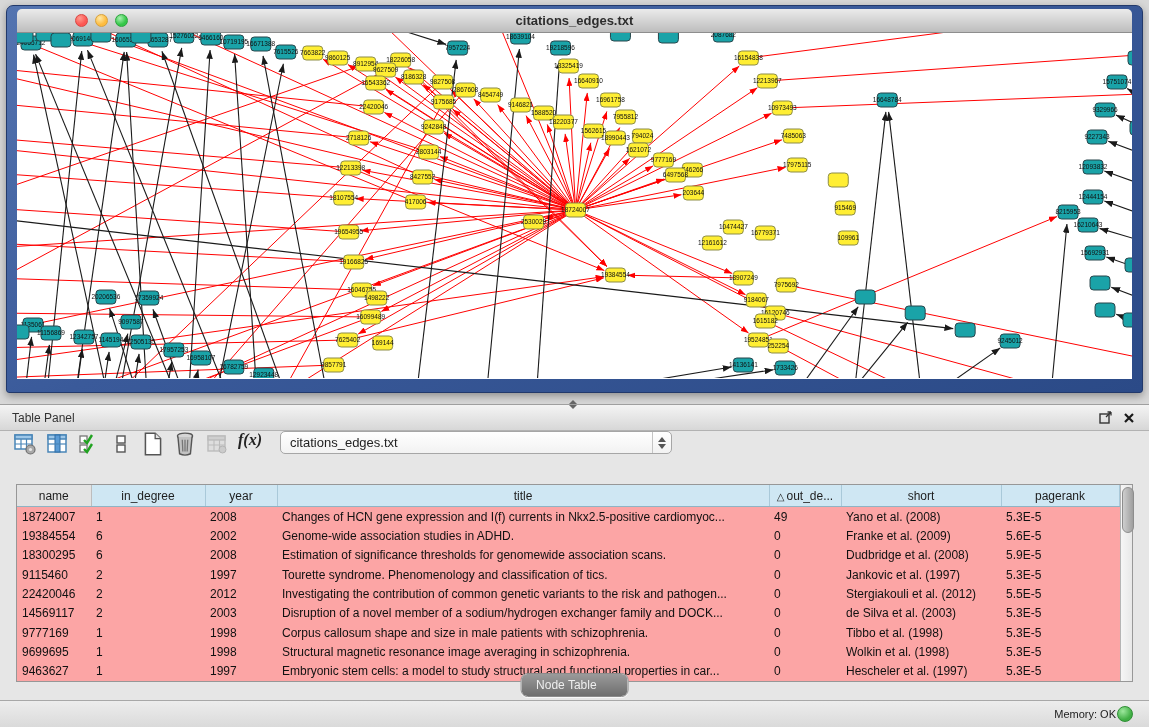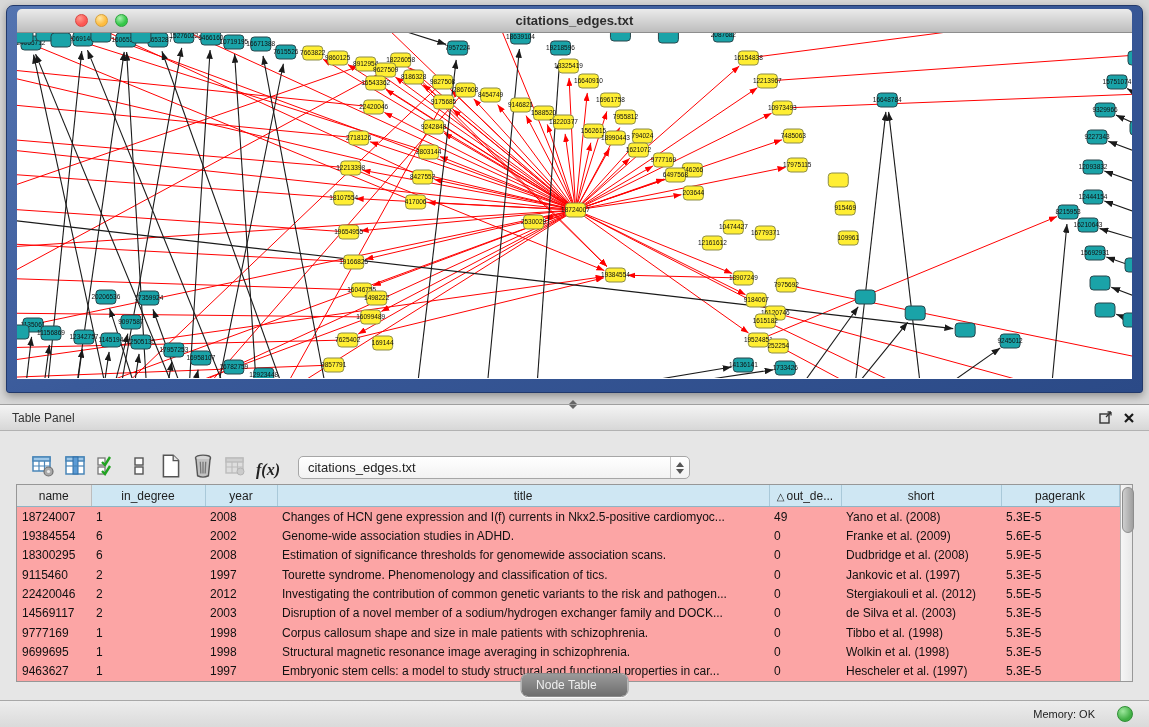--- a/index.html
+++ b/index.html
@@ -44,21 +44,21 @@
   #panel-header .ph-title{font-size:12px;color:#333;}
   #panel-header .spacer{flex:1;}
   .ph-icon{width:16px;height:16px;display:flex;align-items:center;justify-content:center;margin-left:8px;cursor:pointer;}
   .grip{position:absolute;left:567px;top:-5px;width:12px;height:9px;}
   .grip:before{content:"";position:absolute;left:2px;top:0;border-left:4px solid transparent;border-right:4px solid transparent;border-bottom:4px solid #666;}
   .grip:after{content:"";position:absolute;left:2px;bottom:0;border-left:4px solid transparent;border-right:4px solid transparent;border-top:4px solid #666;}
   #panel-body{
     position:absolute;left:0;top:431px;width:1149px;height:269px;
     background:#e6e6e6;
   }
-  .toolbar{height:48px;display:flex;align-items:flex-end;padding-left:30px;}
+  .toolbar{height:48px;display:flex;align-items:flex-start;padding-left:12px;}
   .tool-btn{width:26px;height:26px;display:flex;align-items:center;justify-content:center;margin-right:6px;cursor:pointer;}
   .tool-btn.disabled{opacity:.55;cursor:default;}
   .fx{font-family:"Liberation Serif",serif;font-style:italic;font-weight:bold;font-size:16px;color:#222;margin:0 4px 0 2px;}
   .selector{
     margin-left:14px;width:392px;height:23px;box-sizing:border-box;
     background:linear-gradient(#ffffff,#f2f2f2);
     border:1px solid #a6a6a6;border-radius:5px;
     display:flex;align-items:center;font-size:13px;color:#222;cursor:pointer;
     box-shadow:inset 0 1px 1px rgba(255,255,255,.8);
   }
@@ -103,21 +103,21 @@
     background:linear-gradient(#ffffff,#efefef);border-left:1px solid #c3c3c3;
   }
   .seg:first-child{border-left:none;}
   .seg.selected{background:linear-gradient(#9a9a9a,#6e6e6e);color:#eeeeee;}
   
   #status-bar{
     position:absolute;left:0;top:700px;width:1149px;height:27px;box-sizing:border-box;
     background:linear-gradient(#ededed,#dadada);border-top:1px solid #a8a8a8;
     display:flex;align-items:center;justify-content:flex-end;padding-right:16px;
   }
-  #status-bar .mem{font-size:11px;color:#222;margin-right:22px;}
+  #status-bar .mem{font-size:11px;color:#222;margin-right:1px;}
   .mem-dot{width:14px;height:14px;border-radius:50%;
     background:radial-gradient(circle at 35% 30%,#9de89d,#3fae43 65%);
     border:1px solid #2f8f35;}
 </style>
 </head>
 <body>
 
 <div id="net-window">
   <div class="titlebar">
     <div class="lights">

